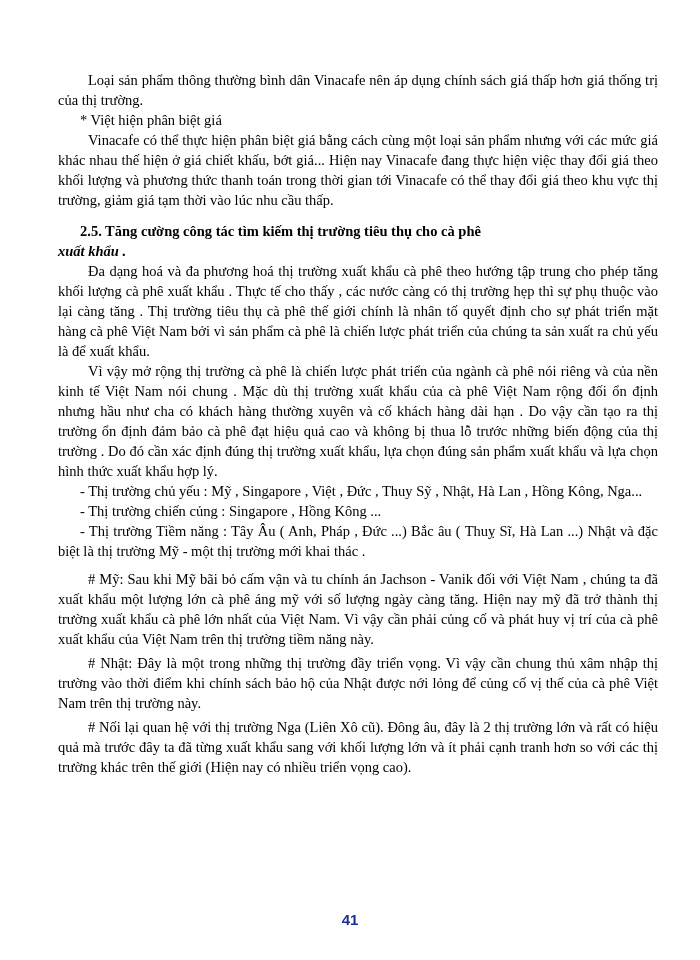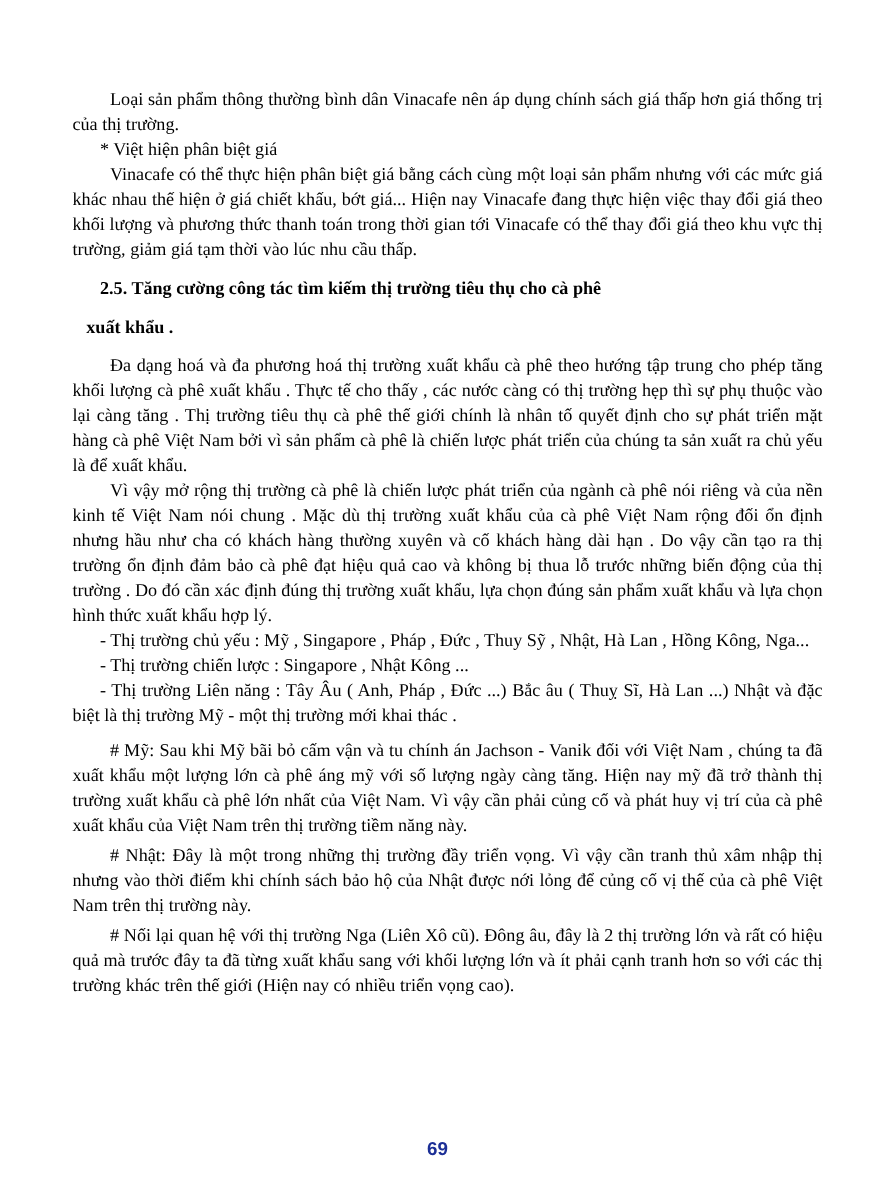--- a/index.html
+++ b/index.html
@@ -35,22 +35,23 @@
   }
   .indent-small {
     text-indent: 22px;
   }
   .heading {
     font-weight: bold;
     margin: 0;
     text-indent: 22px;
   }
   .heading-cont {
+    font-style: italic;
     font-weight: bold;
-    margin: 11px;
+    margin: 0;
   }
   .gap {
     height: 11px;
   }
   .gap-small {
     height: 4px;
   }
   .page-number {
     position: absolute;
     left: 0;
@@ -74,35 +75,35 @@
     <p class="para indent">Vinacafe có thể thực hiện phân biệt giá bằng cách cùng một loại sản phẩm nhưng   với các mức giá khác nhau thế hiện ở  giá chiết khấu, bớt giá... Hiện nay Vinacafe đang thực hiện việc thay đổi giá theo khối lượng   và phương   thức thanh toán trong thời gian tới Vinacafe có thể thay đổi giá theo khu vực thị trường,   giảm giá tạm thời vào lúc nhu cầu thấp.</p>
 
     <div class="gap"></div>
 
     <p class="heading">2.5. Tăng cường   công tác tìm kiếm thị trường   tiêu thụ cho cà phê</p>
     <p class="heading-cont">xuất khẩu .</p>
 
     <p class="para indent">Đa dạng hoá và đa phương   hoá thị trường   xuất khẩu cà phê theo hướng   tập trung cho phép tăng khối lượng     cà phê xuất khẩu . Thực tế cho thấy , các   nước   càng có thị trường   hẹp   thì sự phụ thuộc vào lại càng tăng . Thị trường   tiêu thụ cà phê thế giới  chính là nhân tố quyết định cho sự phát triển mặt hàng cà phê Việt Nam bởi vì sản phẩm cà phê là  chiến lược   phát triển  của chúng ta sản xuất ra chủ yếu  là để xuất khẩu.</p>
     <p class="para indent">Vì vậy mở rộng   thị trường   cà phê là chiến lược   phát triển của ngành cà phê  nói riêng và của  nền kinh tế Việt Nam  nói chung . Mặc dù thị trường   xuất khẩu của cà phê Việt Nam  rộng   đối ổn định nhưng hầu như cha   có khách hàng  thường   xuyên và cố khách hàng dài hạn . Do vậy cần tạo ra thị trường   ổn định đảm bảo cà phê đạt hiệu quả cao và không bị thua lỗ trước   những biến động của thị trường .  Do đó cần xác định đúng thị trường   xuất khẩu, lựa chọn đúng sản phẩm xuất khẩu và lựa chọn hình thức xuất khẩu hợp lý.</p>
 
-    <p class="para indent-small">- Thị trường   chủ yếu : Mỹ , Singapore , Pháp , Đức , Thuy Sỹ , Nhật, Hà Lan , Hồng Kông, Nga...</p>
-    <p class="para indent-small">- Thị trường   chiến lược  : Singapore , Nhật Kông ...</p>
-    <p class="para indent-small">- Thị trường   Liên năng : Tây Âu ( Anh, Pháp , Đức ...) Bắc âu ( Thuỵ Sĩ, Hà Lan ...) Nhật và đặc biệt là thị trường   Mỹ - một thị trường   mới khai thác .</p>
+    <p class="para indent-small">- Thị trường   chủ yếu : Mỹ , Singapore , Việt , Đức , Thuy Sỹ , Nhật, Hà Lan , Hồng Kông, Nga...</p>
+    <p class="para indent-small">- Thị trường   chiến củng  : Singapore , Hồng Kông ...</p>
+    <p class="para indent-small">- Thị trường   Tiềm năng : Tây Âu ( Anh, Pháp , Đức ...) Bắc âu ( Thuỵ Sĩ, Hà Lan ...) Nhật và đặc biệt là thị trường   Mỹ - một thị trường   mới khai thác .</p>
 
     <div class="gap-small"></div>
 
 
     <div class="gap-small"></div>
 
     <p class="para indent"># Mỹ: Sau khi   Mỹ bãi bỏ   cấm vận và tu chính án Jachson - Vanik đối với Việt Nam , chúng ta đã xuất khẩu   một lượng   lớn cà phê áng mỹ với số lượng   ngày càng   tăng. Hiện nay mỹ đã trở thành thị trường   xuất  khẩu cà phê lớn nhất của Việt Nam. Vì vậy cần phải củng cố và phát huy vị trí của cà phê xuất khẩu của Việt Nam trên thị trường tiềm năng này.</p>
 
     <div class="gap-small"></div>
 
-    <p class="para indent"># Nhật: Đây là một trong những thị trường   đầy triển vọng. Vì vậy cần tranh thủ xâm nhập thị nhưng   vào thời điểm khi chính sách bảo hộ của Nhật được   nới lỏng để củng cố vị thế của cà phê Việt Nam trên thị trường  này.</p>
+    <p class="para indent"># Nhật: Đây là một trong những thị trường   đầy triển vọng. Vì vậy cần chung thủ xâm nhập thị trường   vào thời điểm khi chính sách bảo hộ của Nhật được   nới lỏng để củng cố vị thế của cà phê Việt Nam trên thị trường  này.</p>
 
     <div class="gap-small"></div>
 
     <p class="para indent"># Nối lại quan hệ với thị trường   Nga (Liên Xô cũ). Đông âu, đây là 2 thị trường   lớn và rất có hiệu quả mà trước   đây ta đã từng xuất khẩu sang với khối lượng   lớn và ít phải cạnh tranh hơn so với các thị trường khác trên thế giới (Hiện nay có nhiều triển vọng cao).</p>
 
   </div>
 
-  <div class="page-number">69</div>
+  <div class="page-number">41</div>
 </div>
 
 </body></html>

